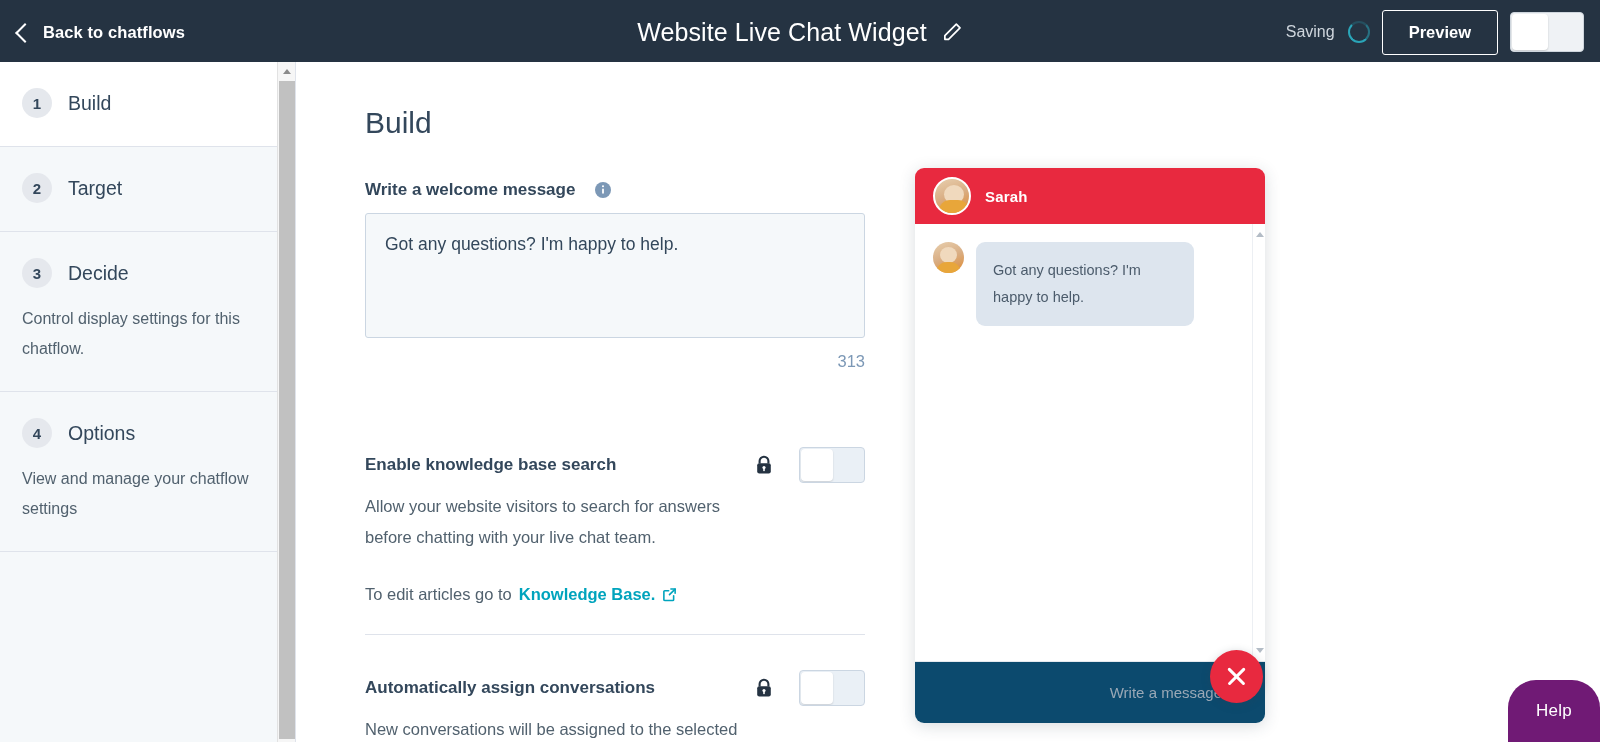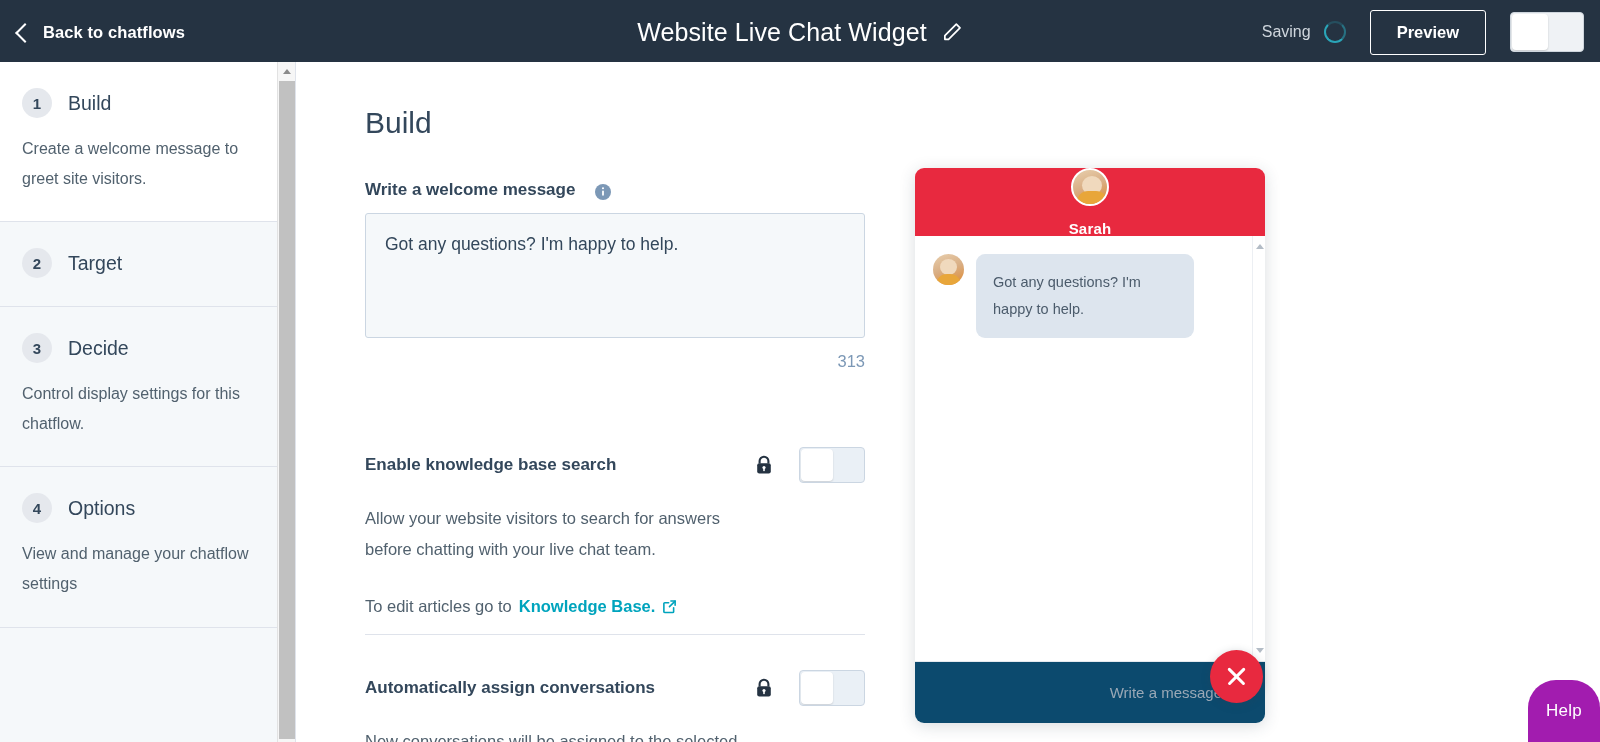--- a/index.html
+++ b/index.html
@@ -37,21 +37,21 @@
     position: absolute; left: 50%; transform: translateX(-50%);
     display: flex; align-items: center; gap: 14px;
   }
   .doc-title {
     color: #ffffff; font-size: 25px; font-weight: 400;
     letter-spacing: .1px; white-space: nowrap;
   }
   .pencil-btn { cursor: pointer; display: flex; align-items: center; }
   .right-cluster {
     position: absolute; right: 16px;
-    display: flex; align-items: center; gap: 24px;
+    display: flex; align-items: center; gap: 12px;
   }
   .saving-wrap { display: flex; align-items: center; gap: 13px; }
   .saving-text { color: #cfd6dd; font-size: 16px; }
   .spinner {
     width: 22px; height: 22px; border-radius: 50%;
     border: 2.6px solid #2aa5b8;
     border-top-color: rgba(42,165,184,.25);
     border-right-color: rgba(42,165,184,.55);
   }
   .preview-btn {
@@ -134,21 +134,21 @@
   
   .main {
     position: absolute; top: 0; left: 297px;
     width: 1303px; height: 680px; background: #ffffff;
   }
   .page-title {
     position: absolute; left: 68px; top: 44px;
     font-size: 30px; color: #33475b; font-weight: 400;
   }
   .field-block { position: absolute; left: 68px; top: 118px; width: 500px; }
-  .field-label-row { display: flex; align-items: flex-end; gap: 20px; }
+  .field-label-row { display: flex; align-items: center; gap: 20px; }
   .field-label { font-size: 17px; color: #33475b; font-weight: 600; }
   .info-icon { cursor: pointer; display: flex; }
   .welcome-ta {
     margin-top: 13px; width: 500px; height: 125px;
     background: #f5f8fa; border: 1px solid #cbd6e2;
     border-radius: 3px; resize: none;
     padding: 18px 19px; font-size: 17.5px; color: #33475b;
     font-family: "Liberation Sans", sans-serif; line-height: 1.45;
     outline: none;
   }
@@ -175,21 +175,21 @@
     background: #eaf0f6; position: relative; cursor: pointer;
     border: 1px solid #cbd6e2; overflow: hidden;
   }
   .sw .knob {
     position: absolute; top: 1px; left: 1px;
     width: 32px; height: 32px; border-radius: 4px;
     background: #ffffff;
     box-shadow: 0 1px 2px rgba(0,0,0,.14);
   }
   .setting-desc {
-    margin-top: 20px; font-size: 16.5px; color: #51616e;
+    margin-top: 8px; font-size: 16.5px; color: #51616e;
     line-height: 1.85; max-width: 400px;
   }
   .kb-line {
     margin-top: 33px; font-size: 16.5px; color: #51616e;
     display: flex; align-items: center; gap: 7px;
   }
   .kb-link {
     color: #00a4bd; font-weight: 700; text-decoration: none; cursor: pointer;
   }
   .ext-icon { display: flex; cursor: pointer; }
@@ -200,23 +200,23 @@
 
   
   .chat-widget {
     position: absolute; left: 618px; top: 106px;
     width: 350px; height: 555px;
     background: #ffffff; border-radius: 9px;
     box-shadow: 0 3px 16px rgba(45,62,80,.18);
     overflow: hidden; display: flex; flex-direction: column;
   }
   .chat-header {
-    height: 68px; background: #e8293f;
+    height: 56px; background: #e8293f;
     display: flex; align-items: center; gap: 14px;
-    padding: 0 18px; flex-shrink: 0; flex-direction: column;
+    padding: 0 18px; flex-shrink: 0;
   }
   .avatar {
     width: 38px; height: 38px; border-radius: 50%;
     border: 2px solid #ffffff; overflow: hidden; flex-shrink: 0;
     background: linear-gradient(160deg,#e8cfae 0%,#d9ae84 48%,#e0892e 100%);
     position: relative;
   }
   .avatar::before {
     content:""; position:absolute; left:9px; top:6px;
     width:20px; height:19px; border-radius:50%;
@@ -281,22 +281,22 @@
   .close-fab .x1, .close-fab .x2 {
     position:absolute; width:23px; height:2.6px;
     background:#ffffff; border-radius:2px;
   }
   .close-fab .x1 { transform: rotate(45deg); }
   .close-fab .x2 { transform: rotate(-45deg); }
 
   
   .help-fab {
     position:absolute; right:0; bottom:0;
-    width:72px; height:62px;
-    background:#a21caf;
+    width:92px; height:62px;
+    background:#701a75;
     border-radius: 28px 28px 0 0;
     display:flex; align-items:center; justify-content:center;
     cursor:pointer;
   }
   .help-fab span {
     color:#ffffff; font-size:17px; font-weight:400; letter-spacing:.2px;
   }
 </style>
 </head>
 <body>
@@ -331,21 +331,20 @@
 
 <div class="body-area">
 
   <div class="sidebar">
 
     <div class="step active">
       <div class="step-head">
         <span class="step-num">1</span>
         <span class="step-title">Build</span>
       </div>
-      <div class="step-desc">Create a welcome message to greet site visitors.</div>
     </div>
 
     <div class="step">
       <div class="step-head">
         <span class="step-num">2</span>
         <span class="step-title">Target</span>
       </div>
     </div>
 
     <div class="step">

